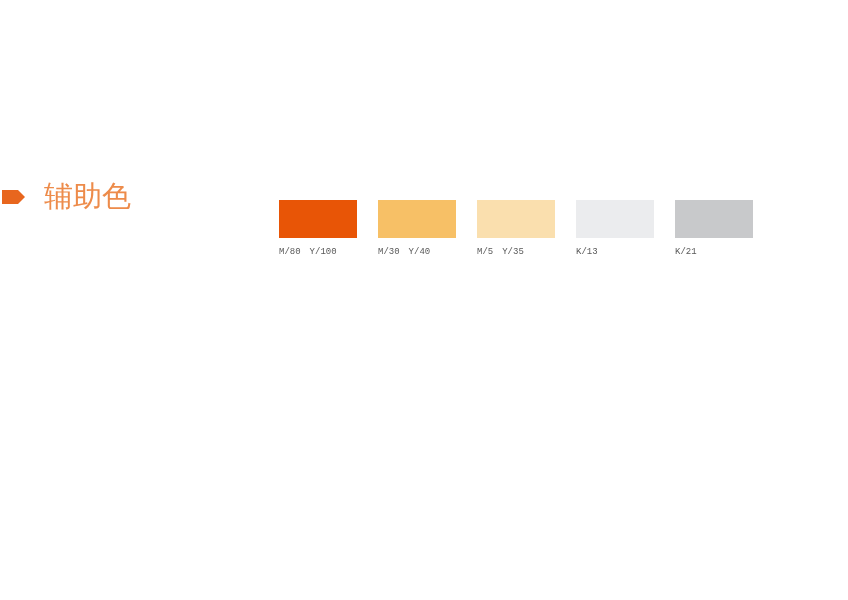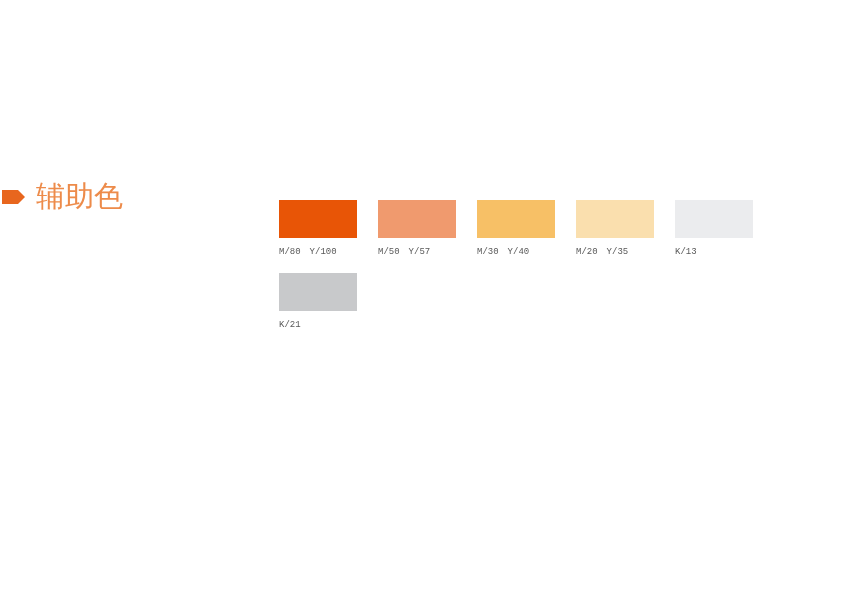--- a/index.html
+++ b/index.html
@@ -15,21 +15,21 @@
     position: relative;
   }
 
   
   .title-block {
     position: absolute;
     left: 2px;
     top: 182px;
     display: flex;
     align-items: center;
-    gap: 10px;
+    gap: 18px;
   }
   .pennant-icon {
     width: 24px;
     height: 16px;
     flex: 0 0 auto;
     display: block;
   }
   .title-text {
     font-size: 29px;
     line-height: 1;
@@ -86,38 +86,32 @@
 
 <div class="palette">
 
   <div class="swatch-cell">
     <span class="swatch-chip" style="background:#E85506"></span>
     <span class="swatch-label">
       <span class="part1">M/80</span><span class="part2">Y/100</span>
     </span>
   </div>
 
-  <div class="swatch-cell">
-    <span class="swatch-chip" style="background:#F09A6E"></span>
-    <span class="swatch-label">
-      <span class="part1">M/50</span><span class="part2">Y/57</span>
-    </span>
-  </div>
 
   <div class="swatch-cell">
     <span class="swatch-chip" style="background:#F7C066"></span>
     <span class="swatch-label">
       <span class="part1">M/30</span><span class="part2">Y/40</span>
     </span>
   </div>
 
   <div class="swatch-cell">
     <span class="swatch-chip" style="background:#FADFAE"></span>
     <span class="swatch-label">
-      <span class="part1">M/20</span><span class="part2">Y/35</span>
+      <span class="part1">M/5</span><span class="part2">Y/35</span>
     </span>
   </div>
 
   <div class="swatch-cell">
     <span class="swatch-chip" style="background:#EBECEE"></span>
     <span class="swatch-label">
       <span class="part1">K/13</span><span class="part2"></span>
     </span>
   </div>
 

